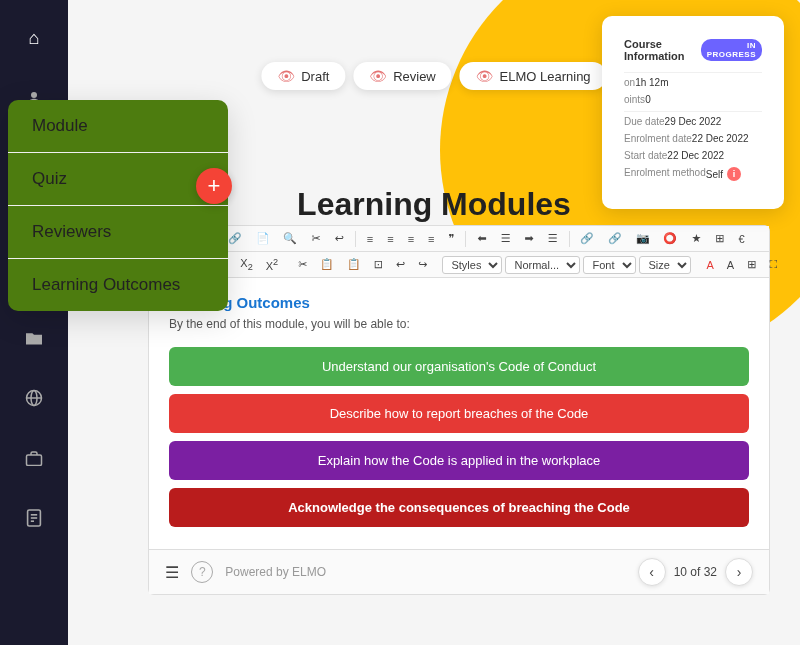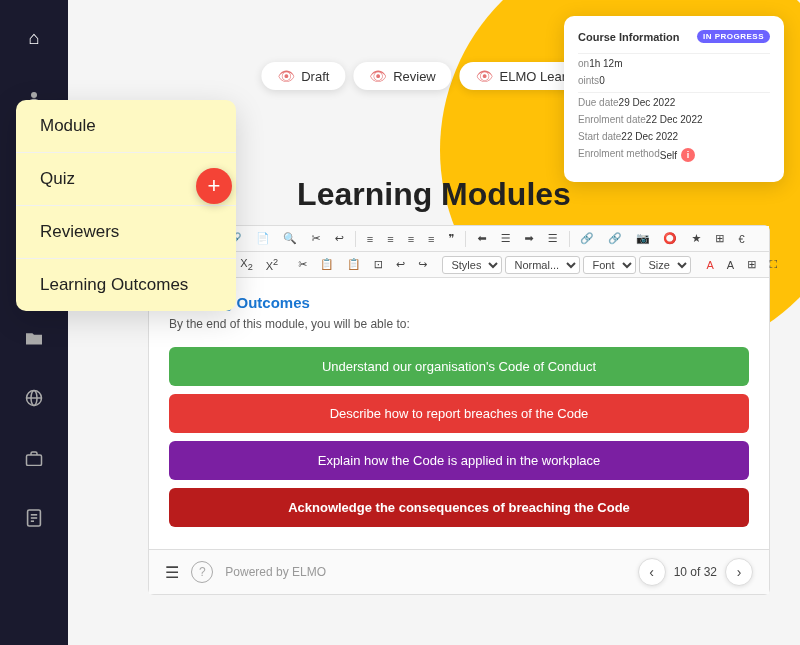--- a/index.html
+++ b/index.html
@@ -62,25 +62,25 @@
       right: 0;
       bottom: 0;
       z-index: 1;
     }
 
     
     .course-info-panel {
       position: absolute;
       top: 16px;
       right: 16px;
-      width: 220px;
+      width: 182px;
       background: white;
       border-radius: 10px;
       box-shadow: 0 4px 20px rgba(0,0,0,0.15);
-      padding: 14px;
+      padding: 22px;
       z-index: 20;
     }
     .course-info-header {
       display: flex;
       align-items: center;
       justify-content: space-between;
       margin-bottom: 10px;
     }
     .course-info-title {
       font-size: 11px;
@@ -151,21 +151,21 @@
       cursor: pointer;
       box-shadow: 0 2px 8px rgba(0,0,0,0.12);
     }
     .stage-tab.draft { background: white; color: #333; }
     .stage-tab.review { background: white; color: #333; }
     .stage-tab.elmo { background: white; color: #333; }
 
     
     .page-title {
       position: absolute;
-      top: 176px;
+      top: 186px;
       left: 50%;
       transform: translateX(-50%);
       font-size: 32px;
       font-weight: 700;
       color: #222;
       white-space: nowrap;
       z-index: 5;
     }
 
     
@@ -322,23 +322,23 @@
     }
     .page-indicator {
       font-size: 12px;
       color: #444;
     }
 
     
     .dropdown-menu {
       position: absolute;
       top: 100px;
-      left: 16px;
+      left: 8px;
       width: 220px;
-      background: #fef9c3;
+      background: #4d7c0f;
       border-radius: 10px;
       box-shadow: 0 8px 30px rgba(0,0,0,0.15);
       z-index: 30;
       overflow: hidden;
     }
     .dropdown-item {
       padding: 16px 24px;
       font-size: 17px;
       color: #222;
       cursor: pointer;

